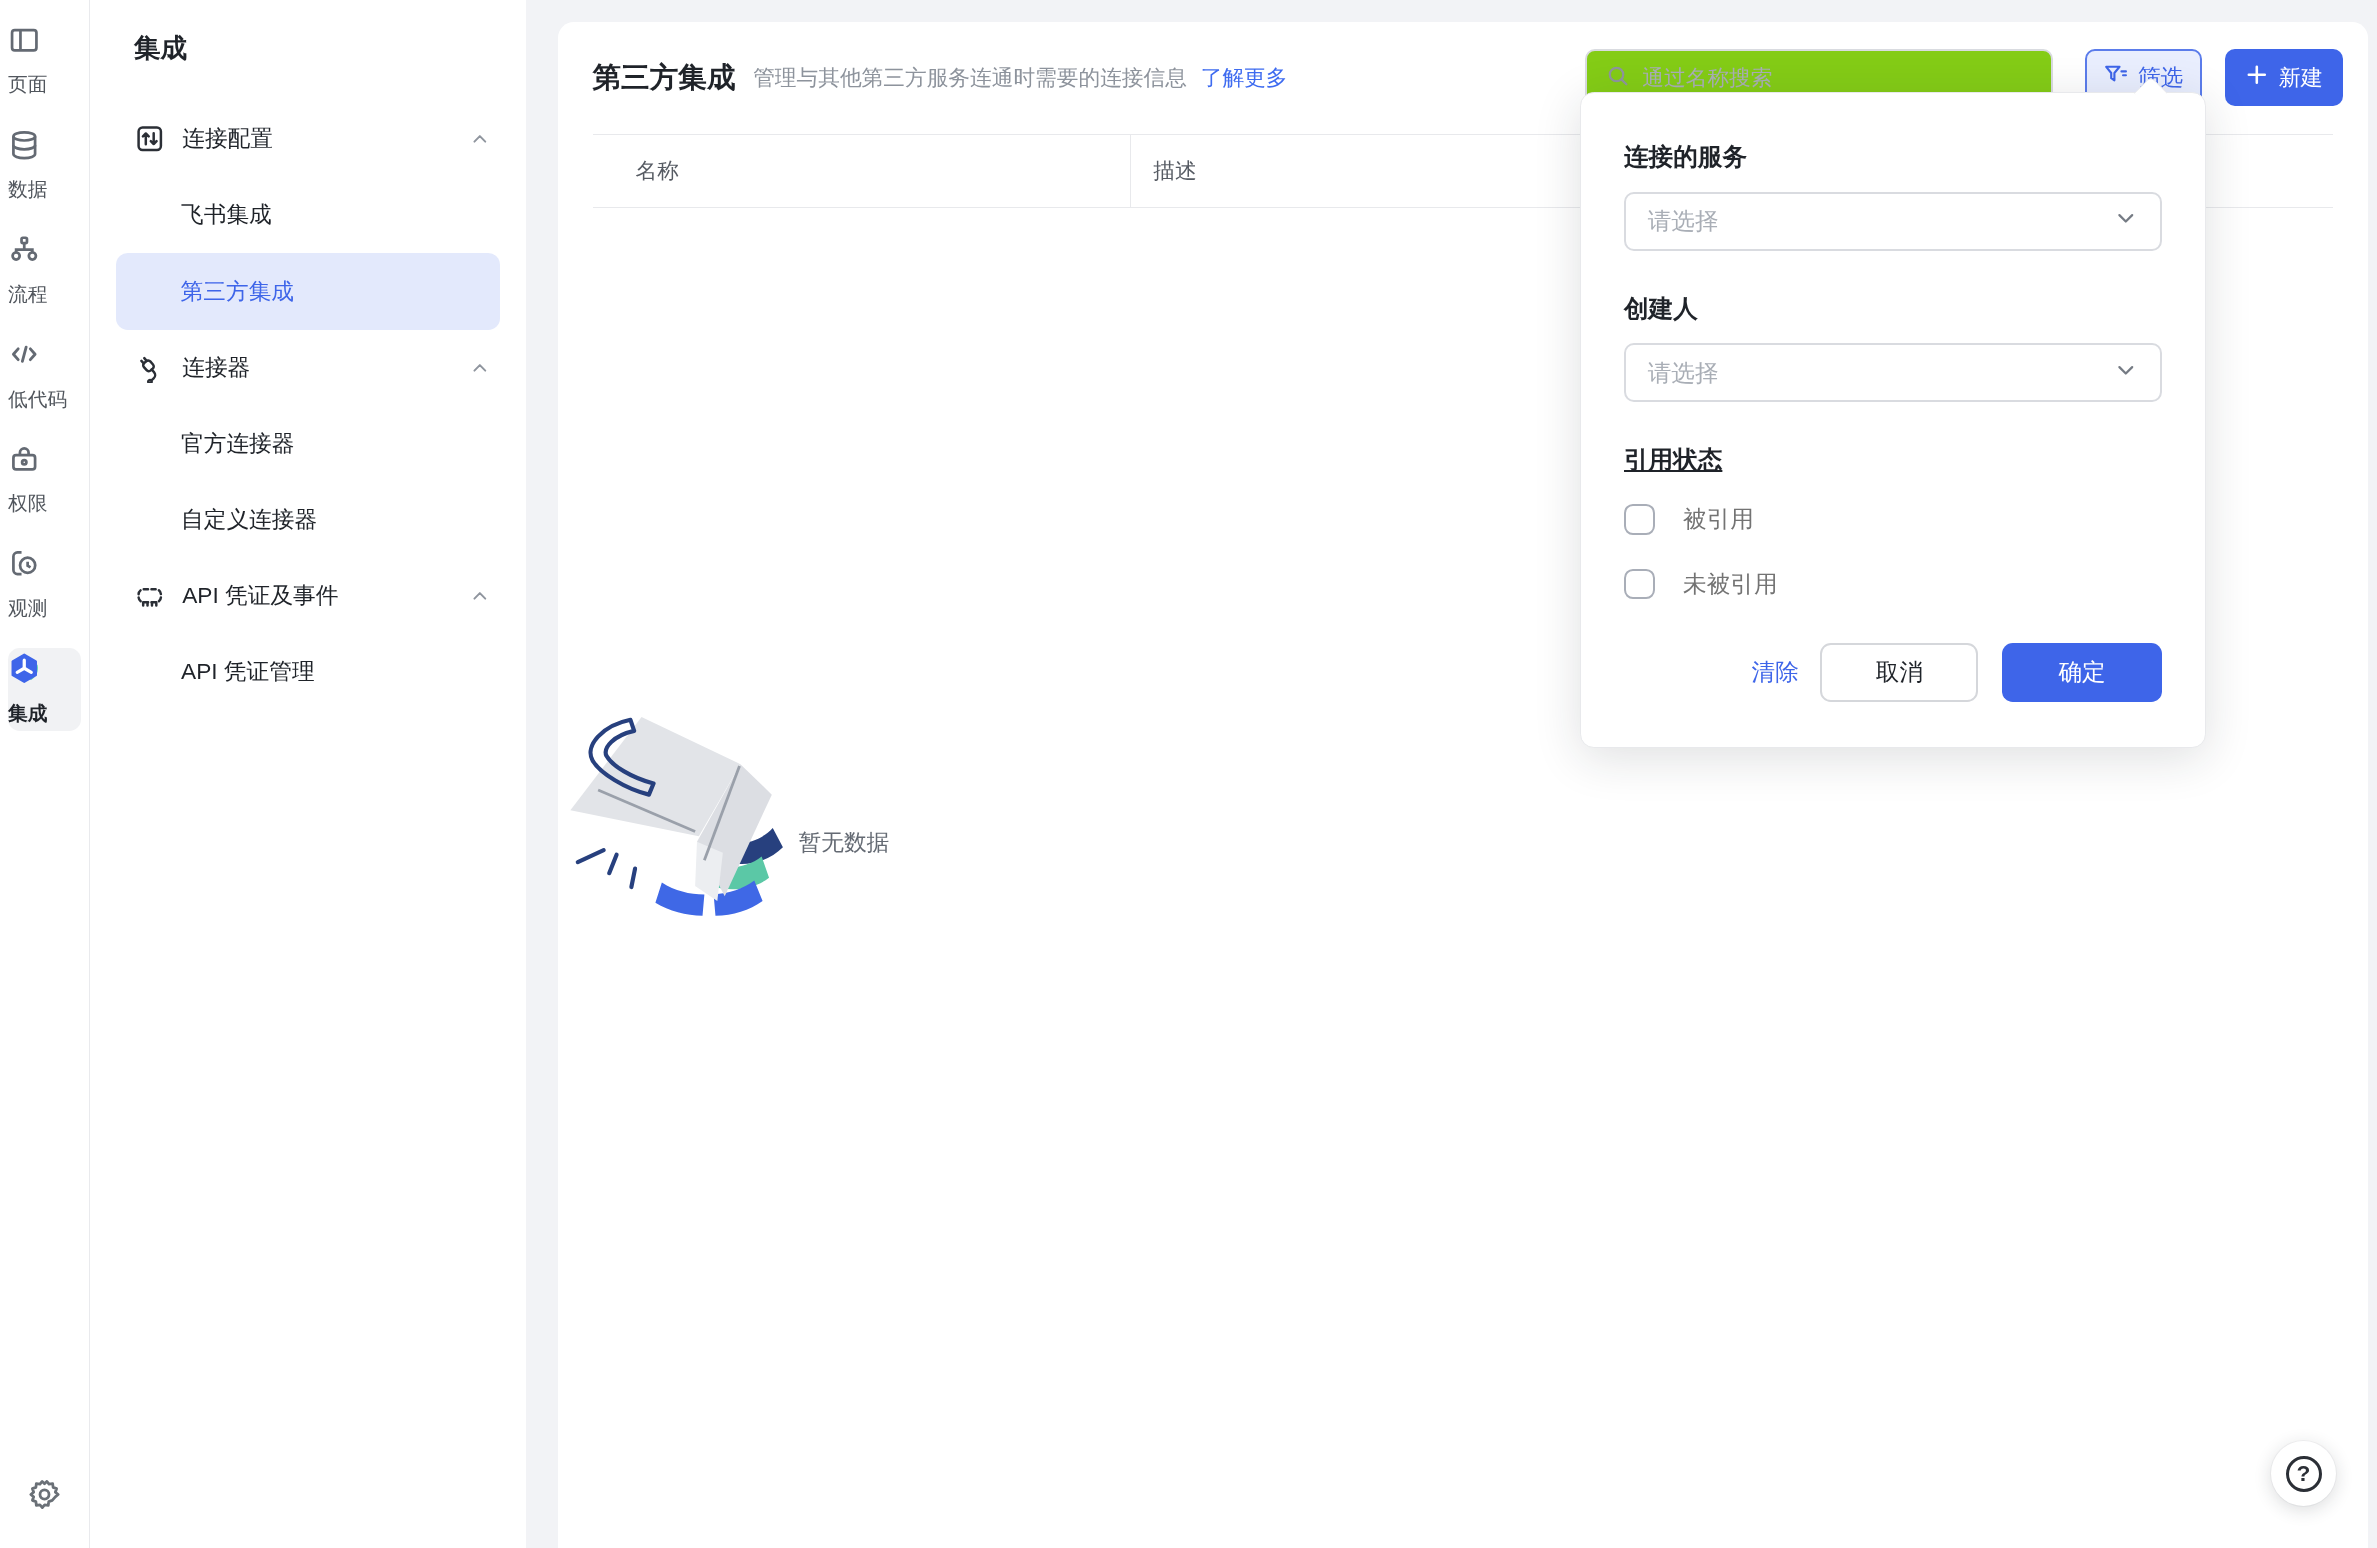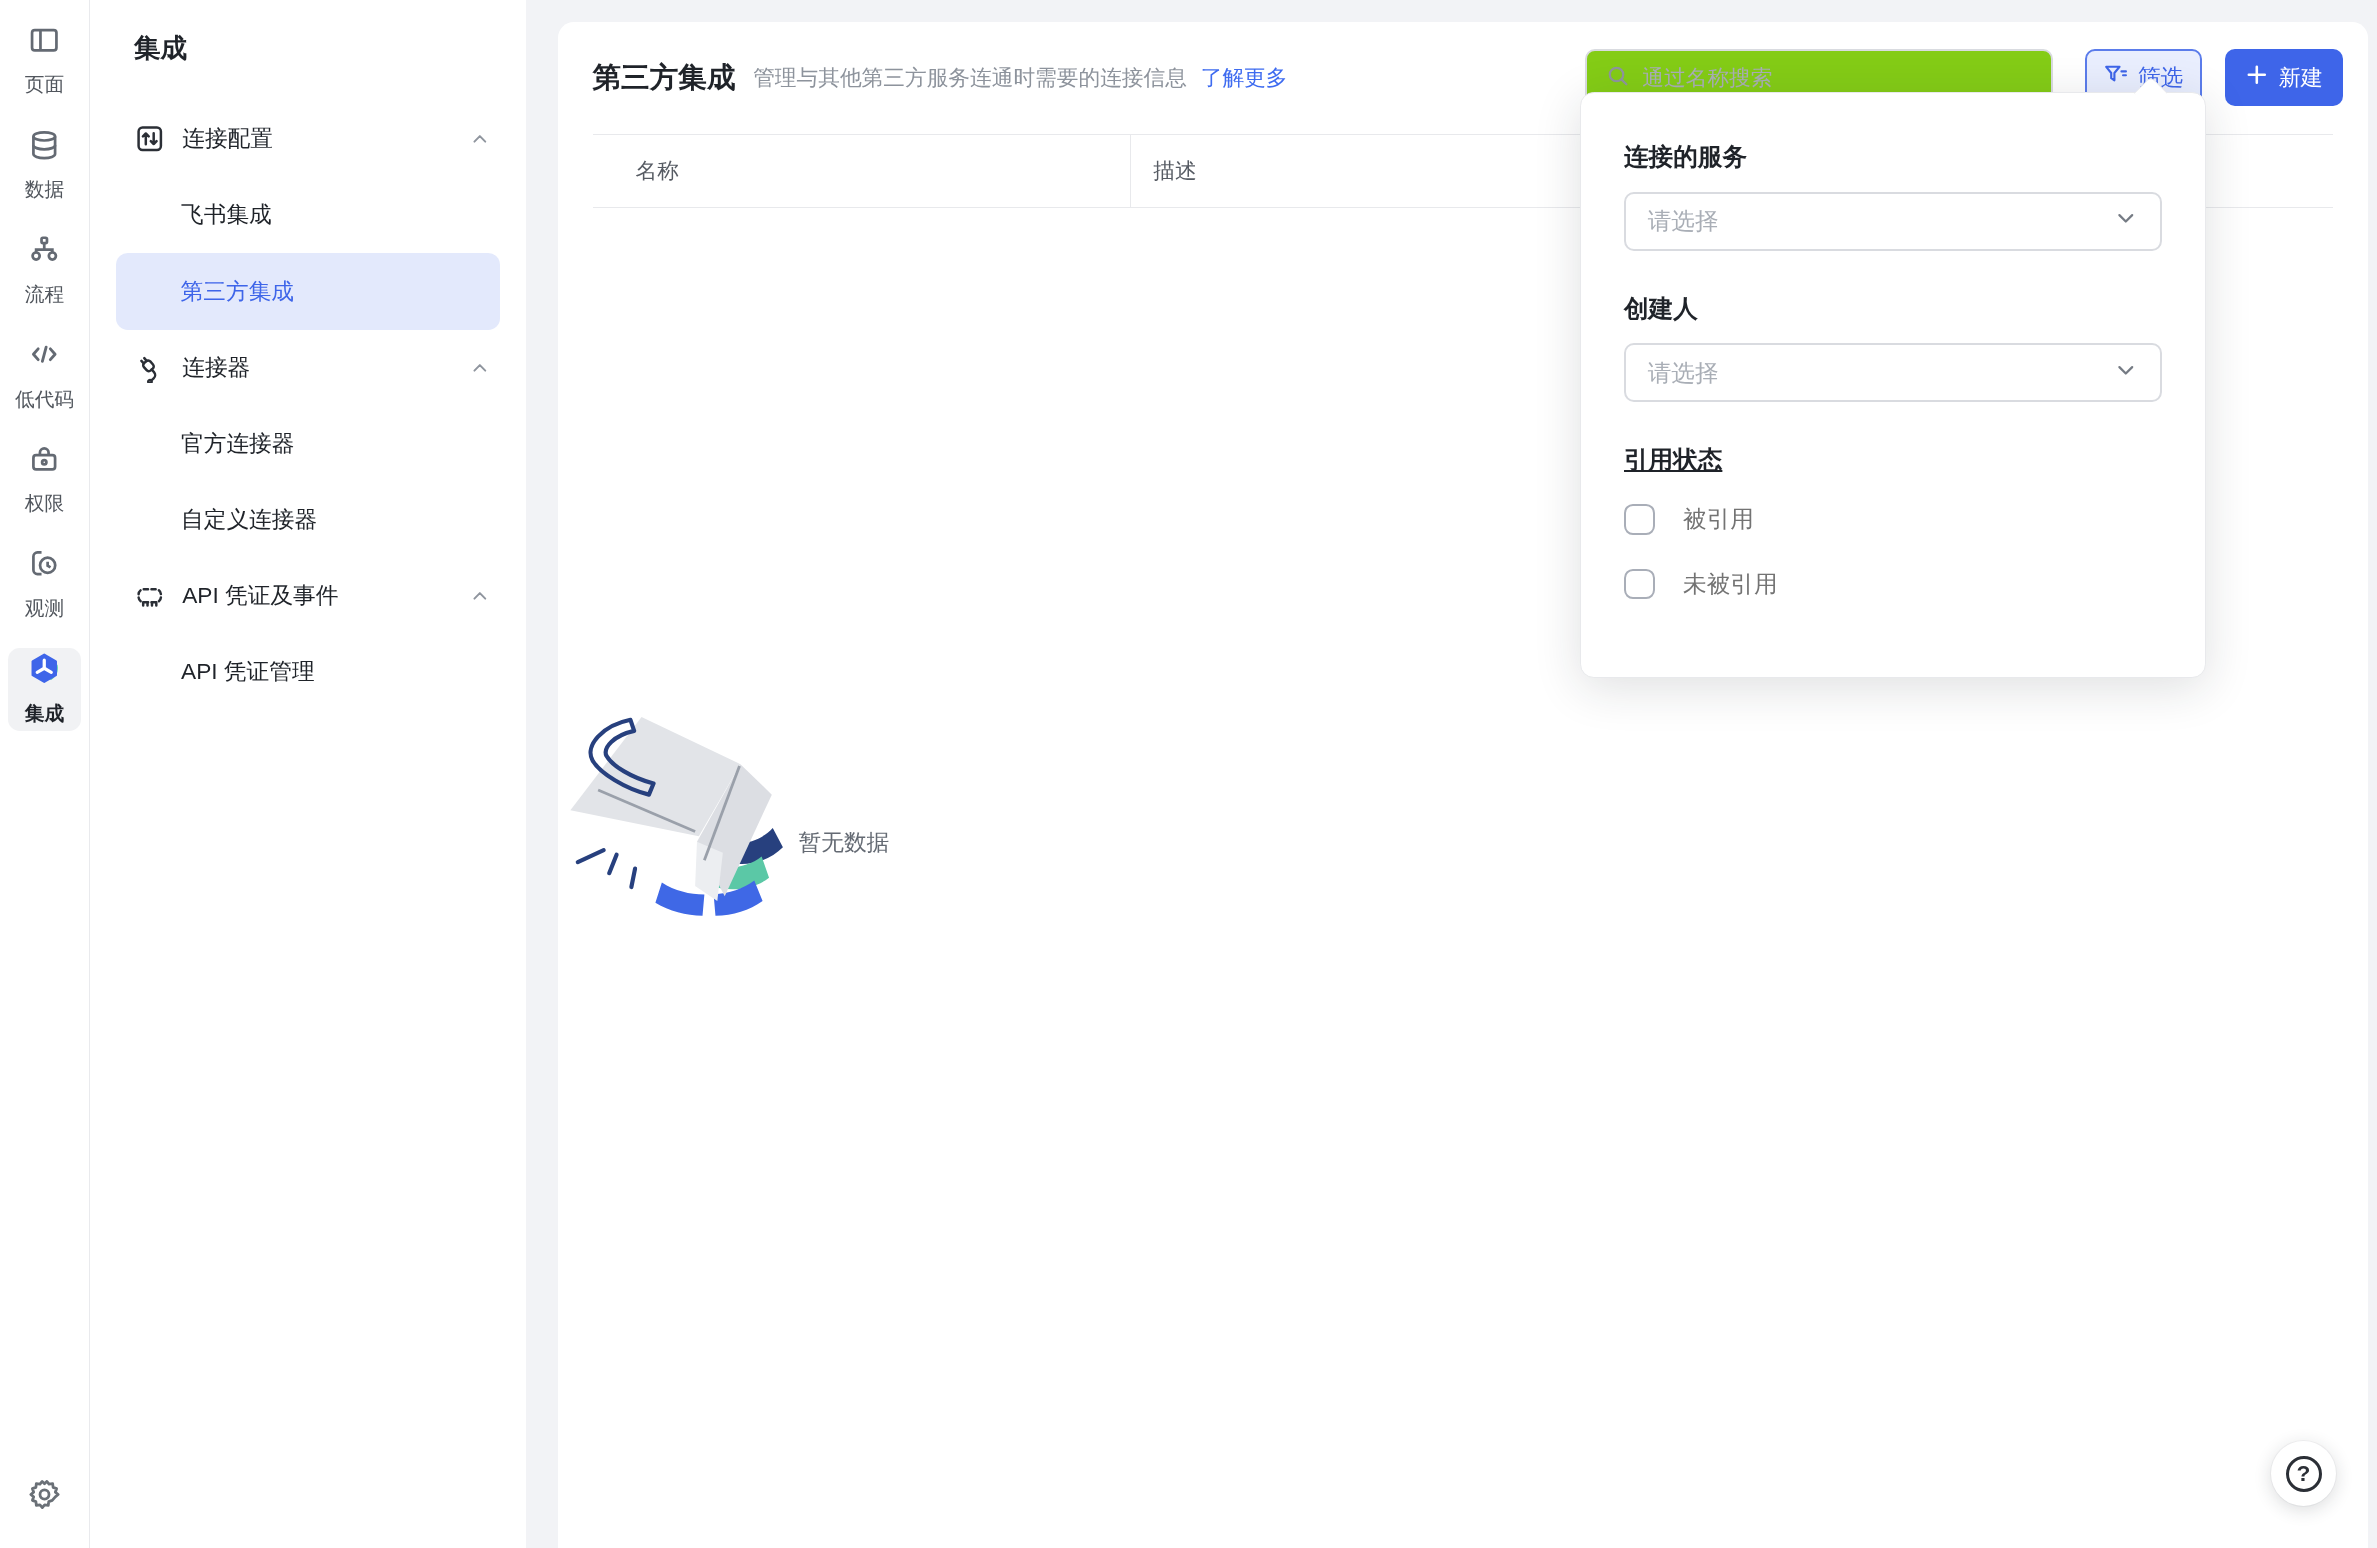--- a/index.html
+++ b/index.html
@@ -11,21 +11,21 @@
   .app { display:flex; width:2378px; height:1549px; }
 
   
   .rail {
     width:90px; background:#fff; border-right:1px solid #e9eaed;
     display:flex; flex-direction:column; align-items:center;
     padding-top:19.7px; flex:none;
   }
   .rail-item {
     width:73px; height:83px; margin-bottom:21.7px; border-radius:11.8px;
-    display:flex; flex-direction:column; align-items:center; justify-content:center;
+    display:flex; flex-direction:column; justify-content:center;
     gap:15px; cursor:pointer;
   }
   .rail-item svg { width:32.5px; height:32.5px; display:block; }
   .rail-label { font-size:19.7px; color:#51565d; white-space:nowrap; }
   .rail-item.active { background:#f1f2f4; }
   .rail-item.active .rail-label { color:#1f2329; font-weight:700; }
   .rail-gear { margin-top:auto; margin-bottom:33px; cursor:pointer; }
   .rail-gear svg { width:35px; height:35px; }
 
   
@@ -391,20 +391,25 @@
 
       <div class="check-row">
         <span class="checkbox"></span>
         <span>被引用</span>
       </div>
       <div class="check-row">
         <span class="checkbox"></span>
         <span>未被引用</span>
       </div>
 
+      <div class="pop-footer">
+        <button class="link-clear">清除</button>
+        <button class="btn-cancel">取消</button>
+        <button class="btn-ok">确定</button>
+      </div>
     </div>
   </main>
 </div>
 
 <div class="help-btn">
   <span class="q-ring">?</span>
 </div>
 
 
 </body></html>

